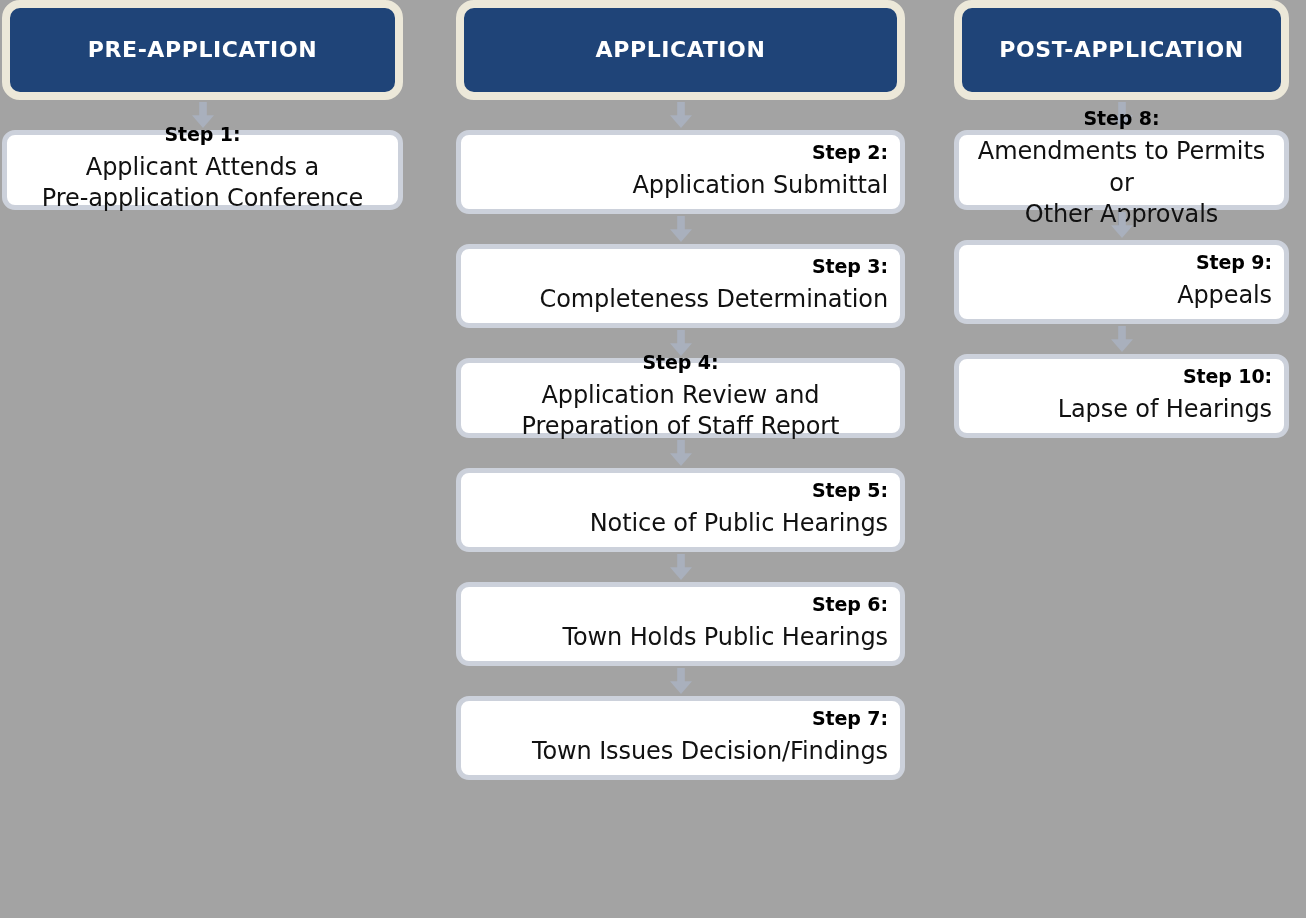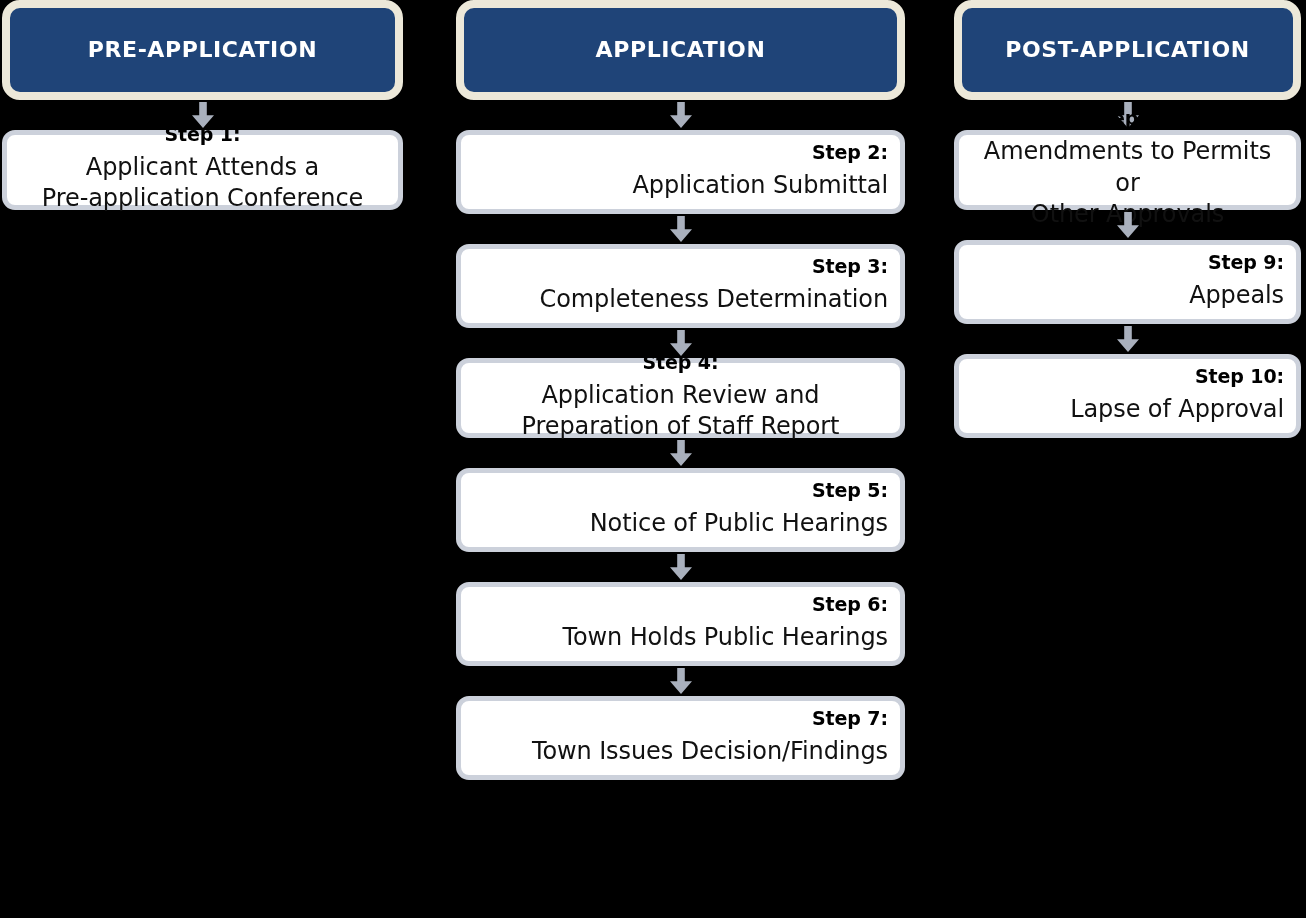--- a/index.html
+++ b/index.html
@@ -12,35 +12,35 @@
     width: 1306px;
     height: 918px;
     font-family: "DejaVu Sans", "Liberation Sans", sans-serif;
     overflow: hidden;
   }
 
   #flowchart {
     position: relative;
     width: 1306px;
     height: 918px;
-    background: #000000;
+    background: #a3a3a3;
     display: flex;
     flex-direction: row;
     align-items: flex-start;
   }
 
   .column {
     display: flex;
     flex-direction: column;
     align-items: stretch;
     box-sizing: border-box;
   }
   .col-0 { width: 403px; padding-left: 2px; padding-right: 0px; }
   .col-1 { width: 502px; padding-left: 53px; padding-right: 0px; }
-  .col-2 { width: 401px; padding-left: 49px; padding-right: 5px; }
+  .col-2 { width: 401px; padding-left: 49px; padding-right: 17px; }
 
   
   .phase-header {
     box-sizing: border-box;
     height: 100px;
     background: #1f4478;
     border: 8px solid #ece8d9;
     border-radius: 18px;
     display: flex;
     align-items: center;
@@ -203,16 +203,16 @@
         <div class="step-title">Step 9:</div>
         <div class="step-body">Appeals</div>
       </div>
       <div class="arrow-wrap">
         <svg width="22" height="26" viewBox="0 0 22 26">
           <path d="M7.2 0 L14.8 0 L14.8 13.2 L22 13.2 L11 26 L0 13.2 L7.2 13.2 Z" fill="#a9b0bd"></path>
         </svg>
       </div>
       <div class="step-box one-line">
         <div class="step-title">Step 10:</div>
-        <div class="step-body">Lapse of Approval</div>
+        <div class="step-body">Lapse of Hearings</div>
       </div>
     </div>
   </div>
 
 </body></html>

